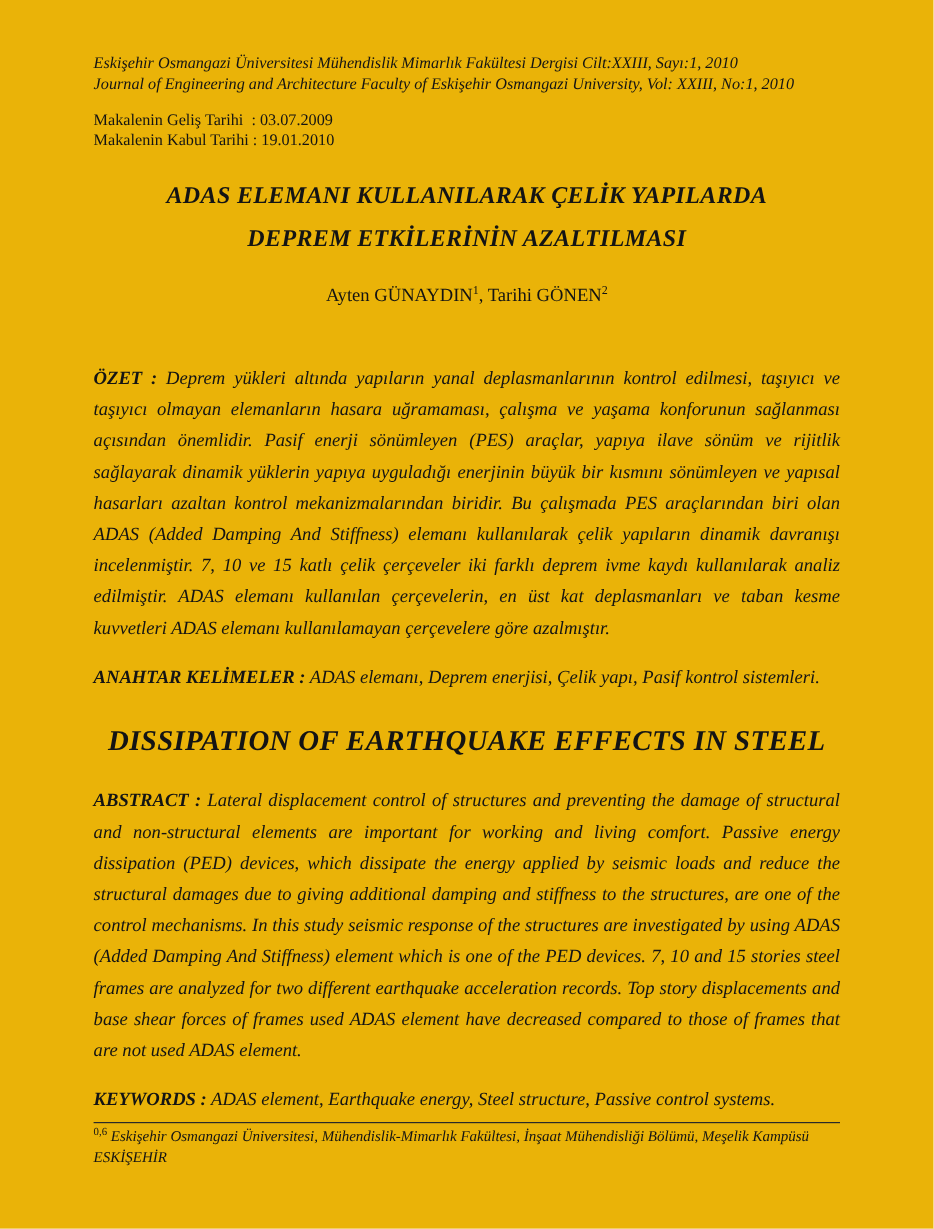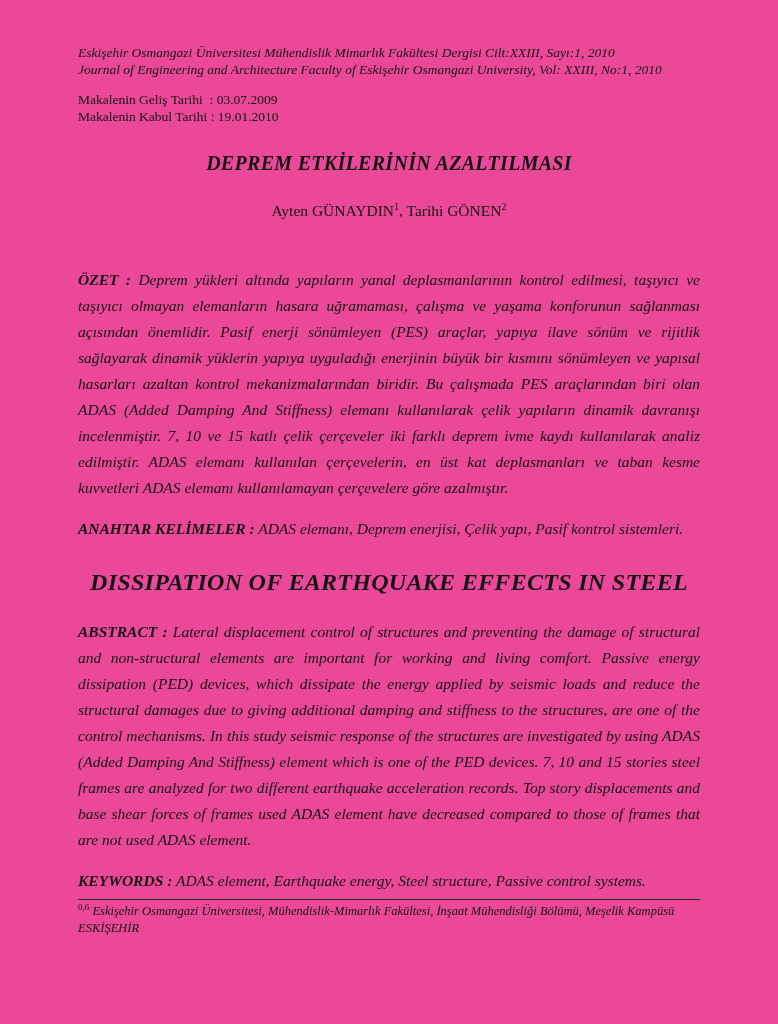--- a/index.html
+++ b/index.html
@@ -5,21 +5,21 @@
   html, body {
     margin: 0;
     padding: 0;
     background: #ffffff;
   }
   .page {
     position: relative;
     width: 778px;
     height: 1024px;
     box-sizing: border-box;
-    background: #ec4899;
+    background: #eab308;
     color: #141414;
     font-family: "Liberation Serif", serif;
     padding: 44px 78px 0 78px;
     overflow: hidden;
   }
   .journal-header { font-style: italic; font-size: 13.5px; line-height: 17px; }
   .journal-line { white-space: pre; }
   .dates-block { margin-top: 13px; font-size: 13.5px; line-height: 17px; }
   .date-line { white-space: pre; }
 
@@ -89,20 +89,21 @@
     <div class="journal-line">Eskişehir Osmangazi Üniversitesi Mühendislik Mimarlık Fakültesi Dergisi Cilt:XXIII, Sayı:1, 2010</div>
     <div class="journal-line">Journal of Engineering and Architecture Faculty of Eskişehir Osmangazi University, Vol: XXIII, No:1, 2010</div>
   </div>
 
   <div class="dates-block">
     <div class="date-line">Makalenin Geliş Tarihi  : 03.07.2009</div>
     <div class="date-line">Makalenin Kabul Tarihi : 19.01.2010</div>
   </div>
 
   <div class="title-tr">
+    <div>ADAS ELEMANI KULLANILARAK ÇELİK YAPILARDA</div>
     <div>DEPREM ETKİLERİNİN AZALTILMASI</div>
   </div>
 
   <div class="authors-line"><span>Ayten GÜNAYDIN</span><sup>1</sup><span>, </span><span>Tarihi GÖNEN</span><sup>2</sup></div>
 
   <div class="para"><span class="label">ÖZET :</span><span> Deprem yükleri altında yapıların yanal deplasmanlarının kontrol edilmesi, taşıyıcı ve taşıyıcı olmayan elemanların hasara uğramaması, çalışma ve yaşama konforunun sağlanması açısından önemlidir. Pasif enerji sönümleyen (PES) araçlar, yapıya ilave sönüm ve rijitlik sağlayarak dinamik yüklerin yapıya uyguladığı enerjinin büyük bir kısmını sönümleyen ve yapısal hasarları azaltan kontrol mekanizmalarından biridir. Bu çalışmada PES araçlarından biri olan ADAS (Added Damping And Stiffness) elemanı kullanılarak çelik yapıların dinamik davranışı incelenmiştir. 7, 10 ve 15 katlı çelik çerçeveler iki farklı deprem ivme kaydı kullanılarak analiz edilmiştir. ADAS elemanı kullanılan çerçevelerin, en üst kat deplasmanları ve taban kesme kuvvetleri ADAS elemanı kullanılamayan çerçevelere göre azalmıştır.</span></div>
 
   <div class="kw-line"><span class="label">ANAHTAR KELİMELER :</span><span> ADAS elemanı, Deprem enerjisi, Çelik yapı, Pasif kontrol sistemleri.</span></div>
 
   <div class="title-en">

